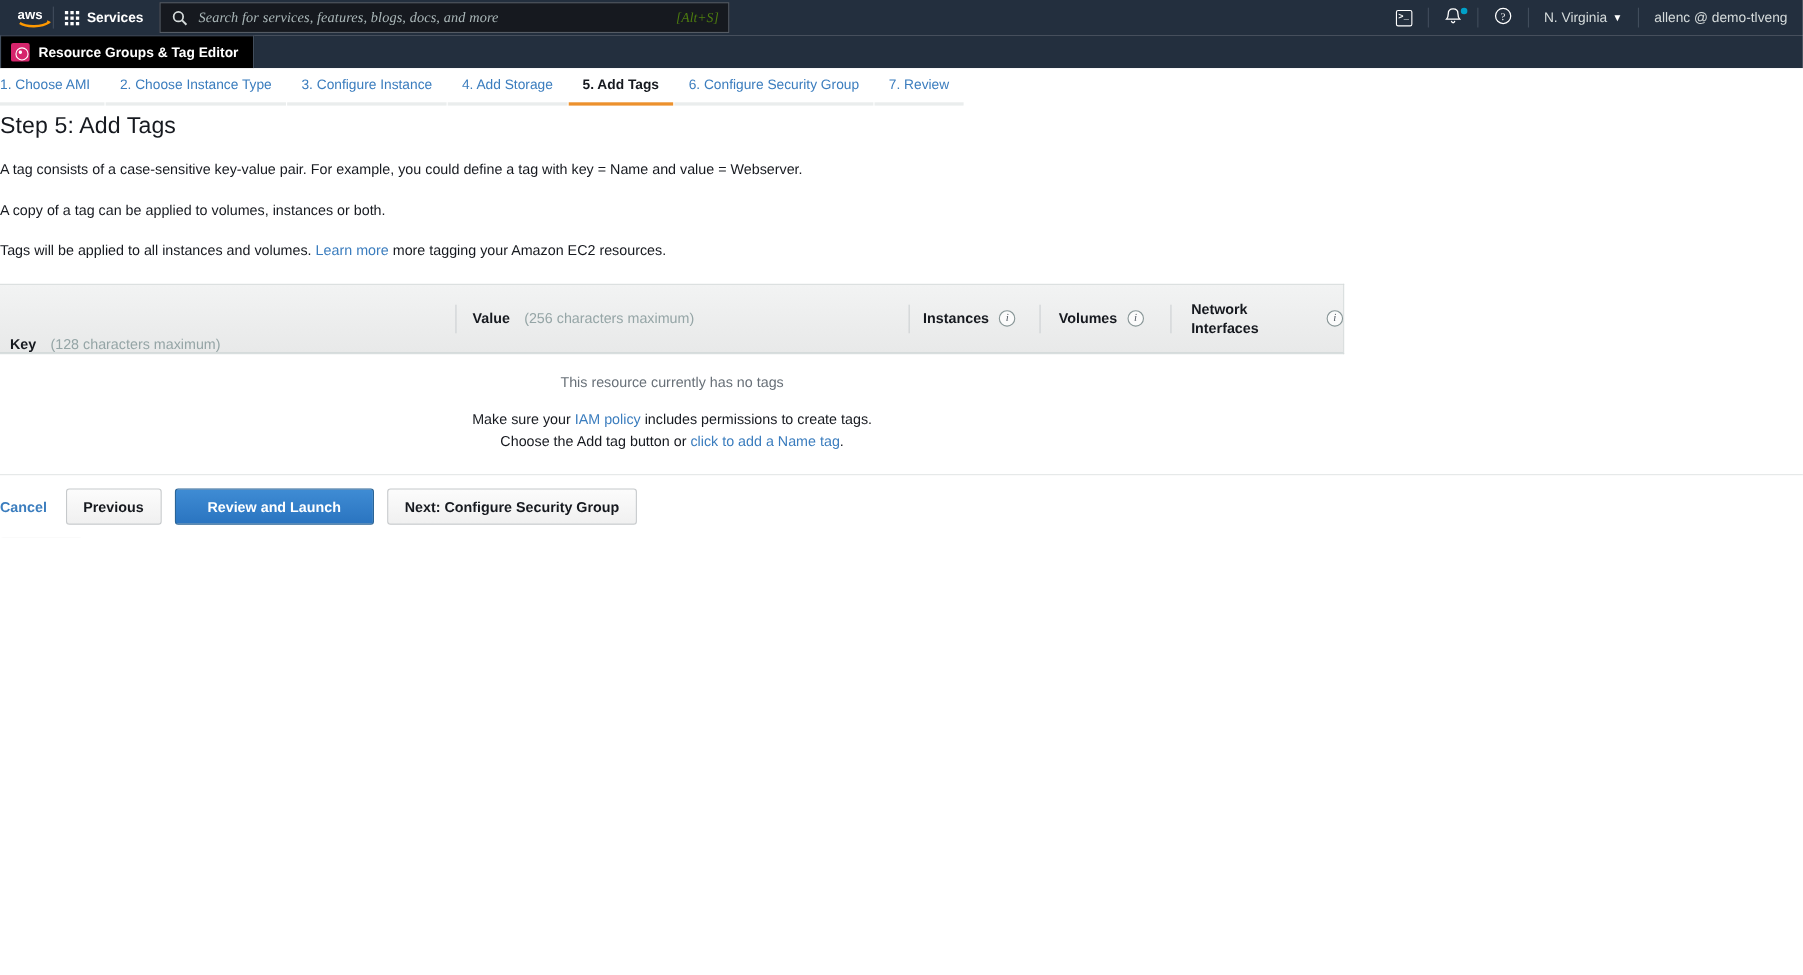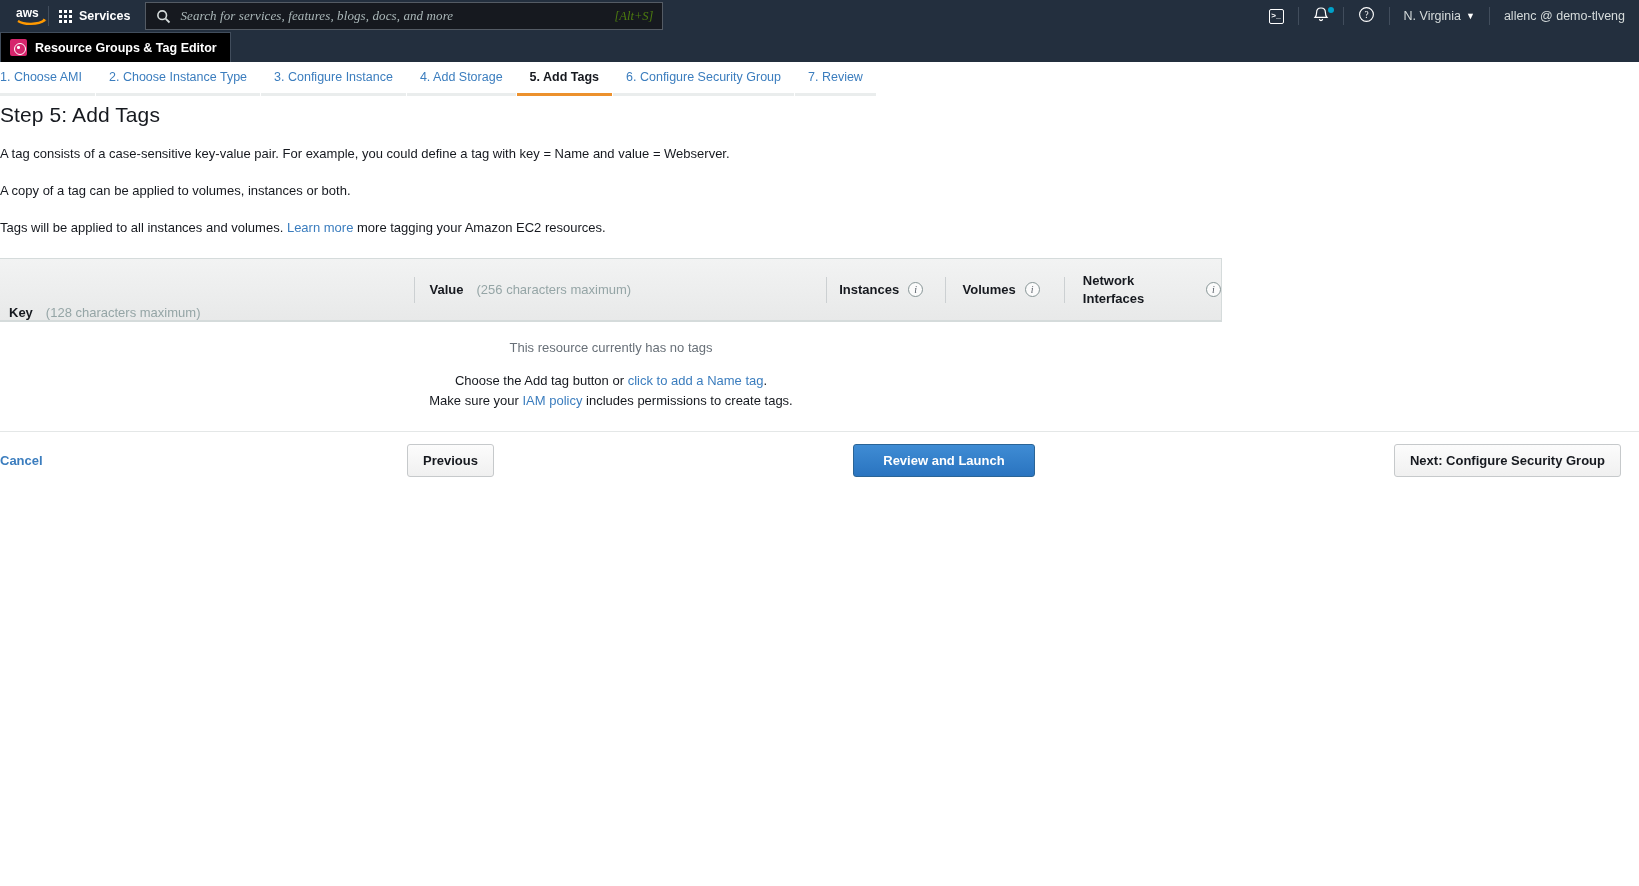--- a/index.html
+++ b/index.html
@@ -306,21 +306,21 @@
   
   #footer {
     position: absolute;
     left: 0;
     bottom: 0;
     width: 1639px;
     border-top: 1px solid #e4e7e7;
     height: 58px;
     display: flex;
     align-items: center;
-    justify-content: space-between;
+    justify-content: flex-start;
     gap: 12px;
     padding: 0 18px 0 0;
     background: #ffffff;
   }
   #cancel-link {
     color: #3b7dbe;
     font-size: 13px;
     font-weight: bold;
     cursor: pointer;
     text-decoration: none;
@@ -462,27 +462,27 @@
       <div class="th-cell th-nics">
         <span class="th-label">Network Interfaces</span>
         <span class="info-i">i</span>
       </div>
     </div>
   </div>
 
   <div id="tag-empty">
     <div class="no-tags">This resource currently has no tags</div>
     <div class="hint-row">
-      <span>Choose the Add tag button or</span>
-      <a class="lnk">click to add a Name tag</a><span>.</span>
-    </div>
-    <div class="hint-row">
       <span>Make sure your</span>
       <a class="lnk">IAM policy</a>
       <span>includes permissions to create tags.</span>
+    </div>
+    <div class="hint-row">
+      <span>Choose the Add tag button or</span>
+      <a class="lnk">click to add a Name tag</a><span>.</span>
     </div>
   </div>
 
   <div id="addtag-row">
     <button id="add-tag-btn" class="btn btn-std">Add Tag</button>
     <span id="addtag-note">(Up to 50 tags maximum)</span>
   </div>
 
   <div id="footer">
     <a id="cancel-link">Cancel</a>

